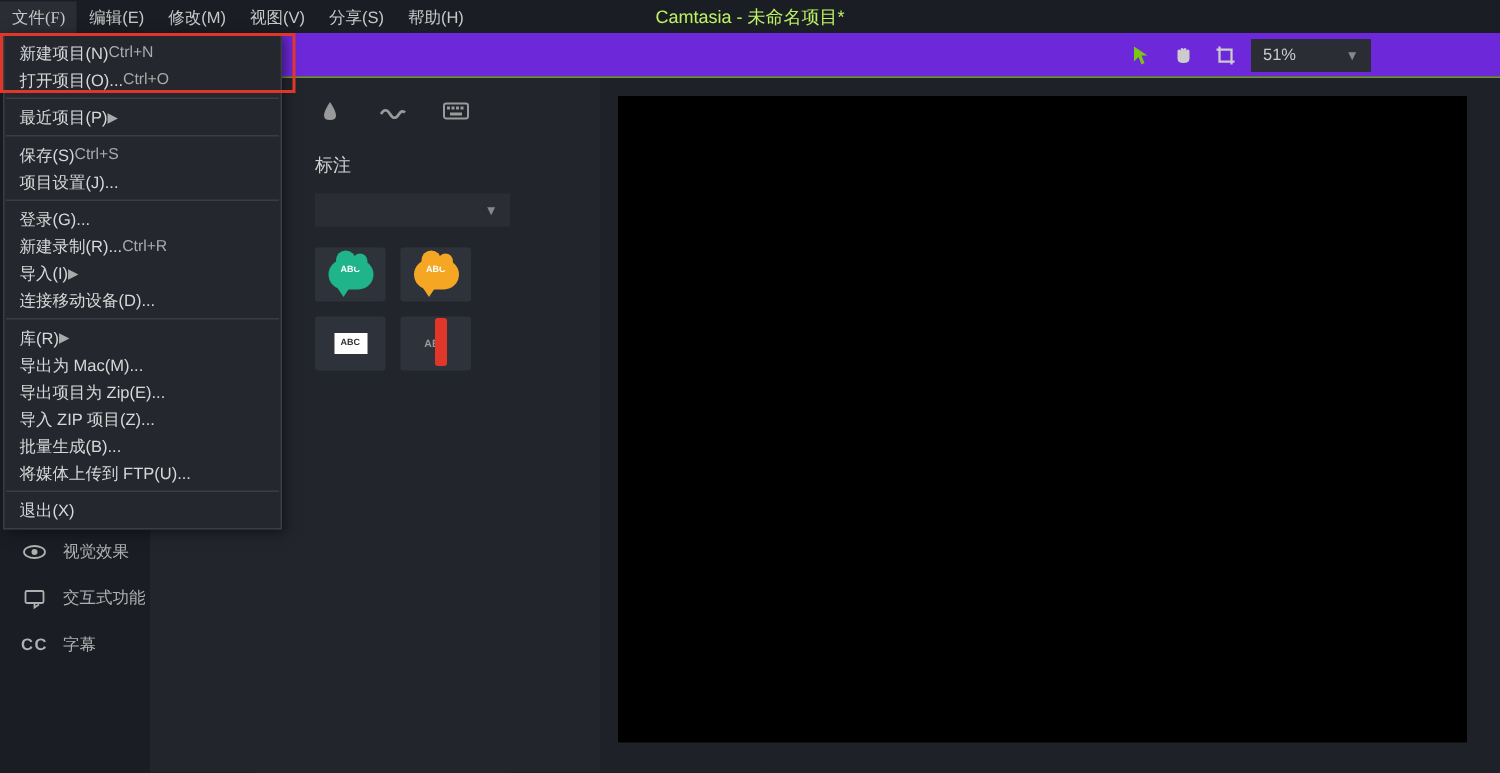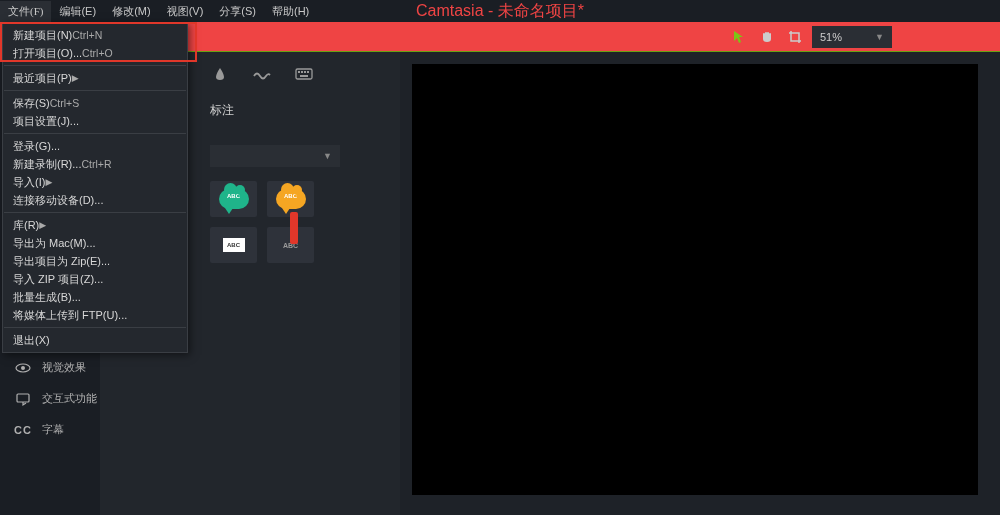--- a/index.html
+++ b/index.html
@@ -2,24 +2,24 @@
 <html><head>
 <meta charset="utf-8">
 <style>
 * { margin:0; padding:0; box-sizing:border-box; font-family:"Microsoft YaHei",Arial,sans-serif; user-select:none; }
 body { width:1000px; height:515px; background:#1a1e24; overflow:hidden; position:relative; }
 
 
 .menubar { height:22px; background:#1a1e24; display:flex; align-items:center; font-size:11px; color:#c8c8c8; position:relative; z-index:5; }
 .menubar-item { padding:3px 8px; cursor:default; }
 .menubar-item.active { background:#2a2e34;font-family:Liberation Serif, serif; }
-.title-area { position:absolute; left:0; right:0; text-align:center; color:#ef4444; font-size:16px; pointer-events:none; }
-
-
-.toolbar { height:30px; background:#ef4444; border-bottom:1px solid #6aa012; display:flex; align-items:center; justify-content:flex-end; padding-right:108px; gap:6px; }
+.title-area { position:absolute; left:0; right:0; text-align:center; color:#bef264; font-size:12px; pointer-events:none; }
+
+
+.toolbar { height:30px; background:#6d28d9; border-bottom:1px solid #6aa012; display:flex; align-items:center; justify-content:flex-end; padding-right:86px; gap:6px; }
 .tool-btn { width:22px; height:22px; display:flex; align-items:center; justify-content:center; color:#ccc; font-size:14px; }
 .tool-btn.active { color:#7bc615; }
 .zoom { width:80px; height:22px; background:#2a2e34; color:#ccc; font-size:11px; display:flex; align-items:center; padding:0 8px; justify-content:space-between; }
 .zoom .caret { font-size:9px; color:#888; }
 
 
 .dropdown { position:absolute; top:22px; left:2px; width:186px; background:#24282e; border:1px solid #3a3e44; box-shadow:2px 2px 8px rgba(0,0,0,0.5); padding:3px 0; z-index:20; }
 .dd-item { height:18px; padding:0 10px; color:#d8d8d8; font-size:11px; display:flex; align-items:center; cursor:default; }
 .dd-item .shortcut { color:#aaa; font-size:10.5px; }
 .dd-item .arrow { font-size:9px; color:#aaa; }
@@ -31,21 +31,21 @@
 
 
 .sidebar { width:100px; background:#1a1e24; padding-top:300px; }
 .sb-item { height:31px; display:flex; align-items:center; gap:10px; padding-left:14px; color:#b0b0b0; font-size:11px; }
 .sb-item .sic { width:18px; height:18px; display:flex; align-items:center; justify-content:center; font-size:13px; }
 
 
 .midpanel { width:300px; background:#22262c; padding:12px 10px; position:relative; }
 .midpanel .hdr { display:flex; align-items:center; gap:22px; margin-bottom:18px; padding-left:100px; }
 .hic { width:20px; height:20px; color:#9a9a9a; display:flex; align-items:center; justify-content:center; }
-.mid-title { color:#d0d0d0; font-size:12px; margin-left:100px; margin-bottom:26px; }
+.mid-title { color:#d0d0d0; font-size:12px; margin-left:100px; margin-bottom:10px; }
 .mid-select { margin-left:100px; width:130px; height:22px; background:#2a2e34; display:flex; align-items:center; justify-content:flex-end; padding-right:8px; margin-bottom:14px; }
 .mid-select .caret { font-size:9px; color:#888; }
 .thumbs { margin-left:100px; display:flex; gap:10px; flex-wrap:wrap; width:210px; }
 .thumb { width:47px; height:36px; background:#2e323a; display:flex; align-items:center; justify-content:center; border-radius:2px; }
 .red-strip { position:absolute; left:190px; top:160px; width:8px; height:32px; background:#e1372a; border-radius:2px; }
 
 
 .canvas-wrap { flex:1; background:#1e2228; position:relative; }
 .canvas { position:absolute; left:12px; top:12px; right:22px; bottom:20px; background:#000; }
 

